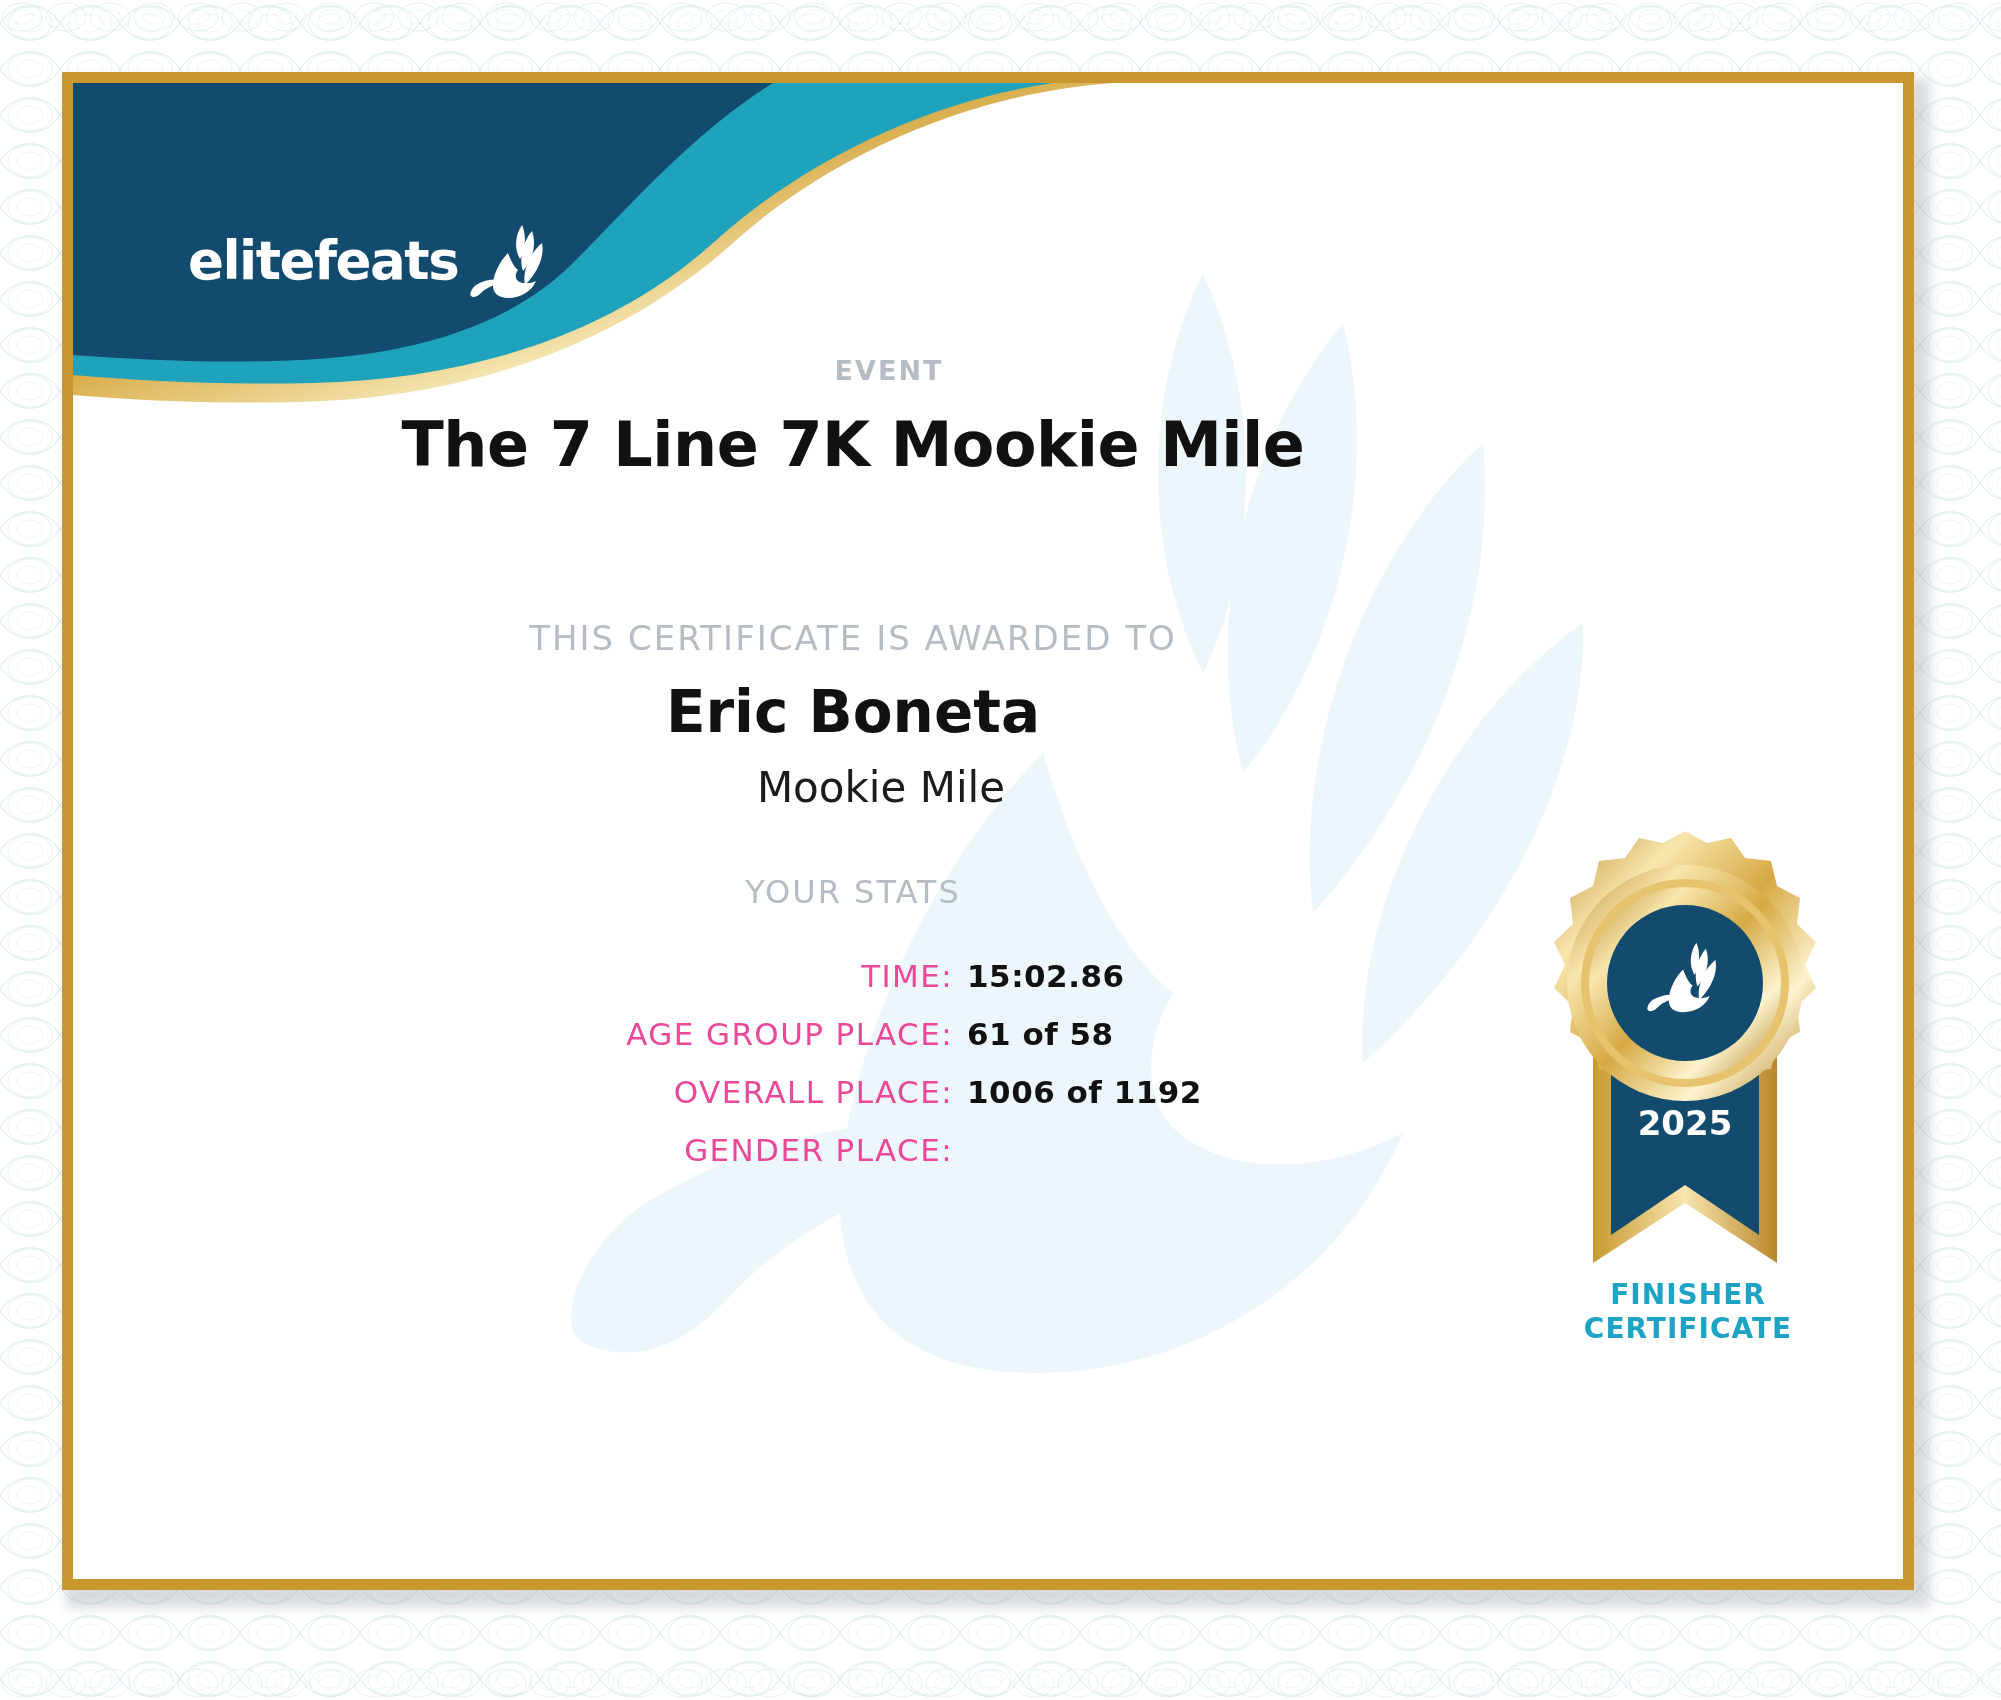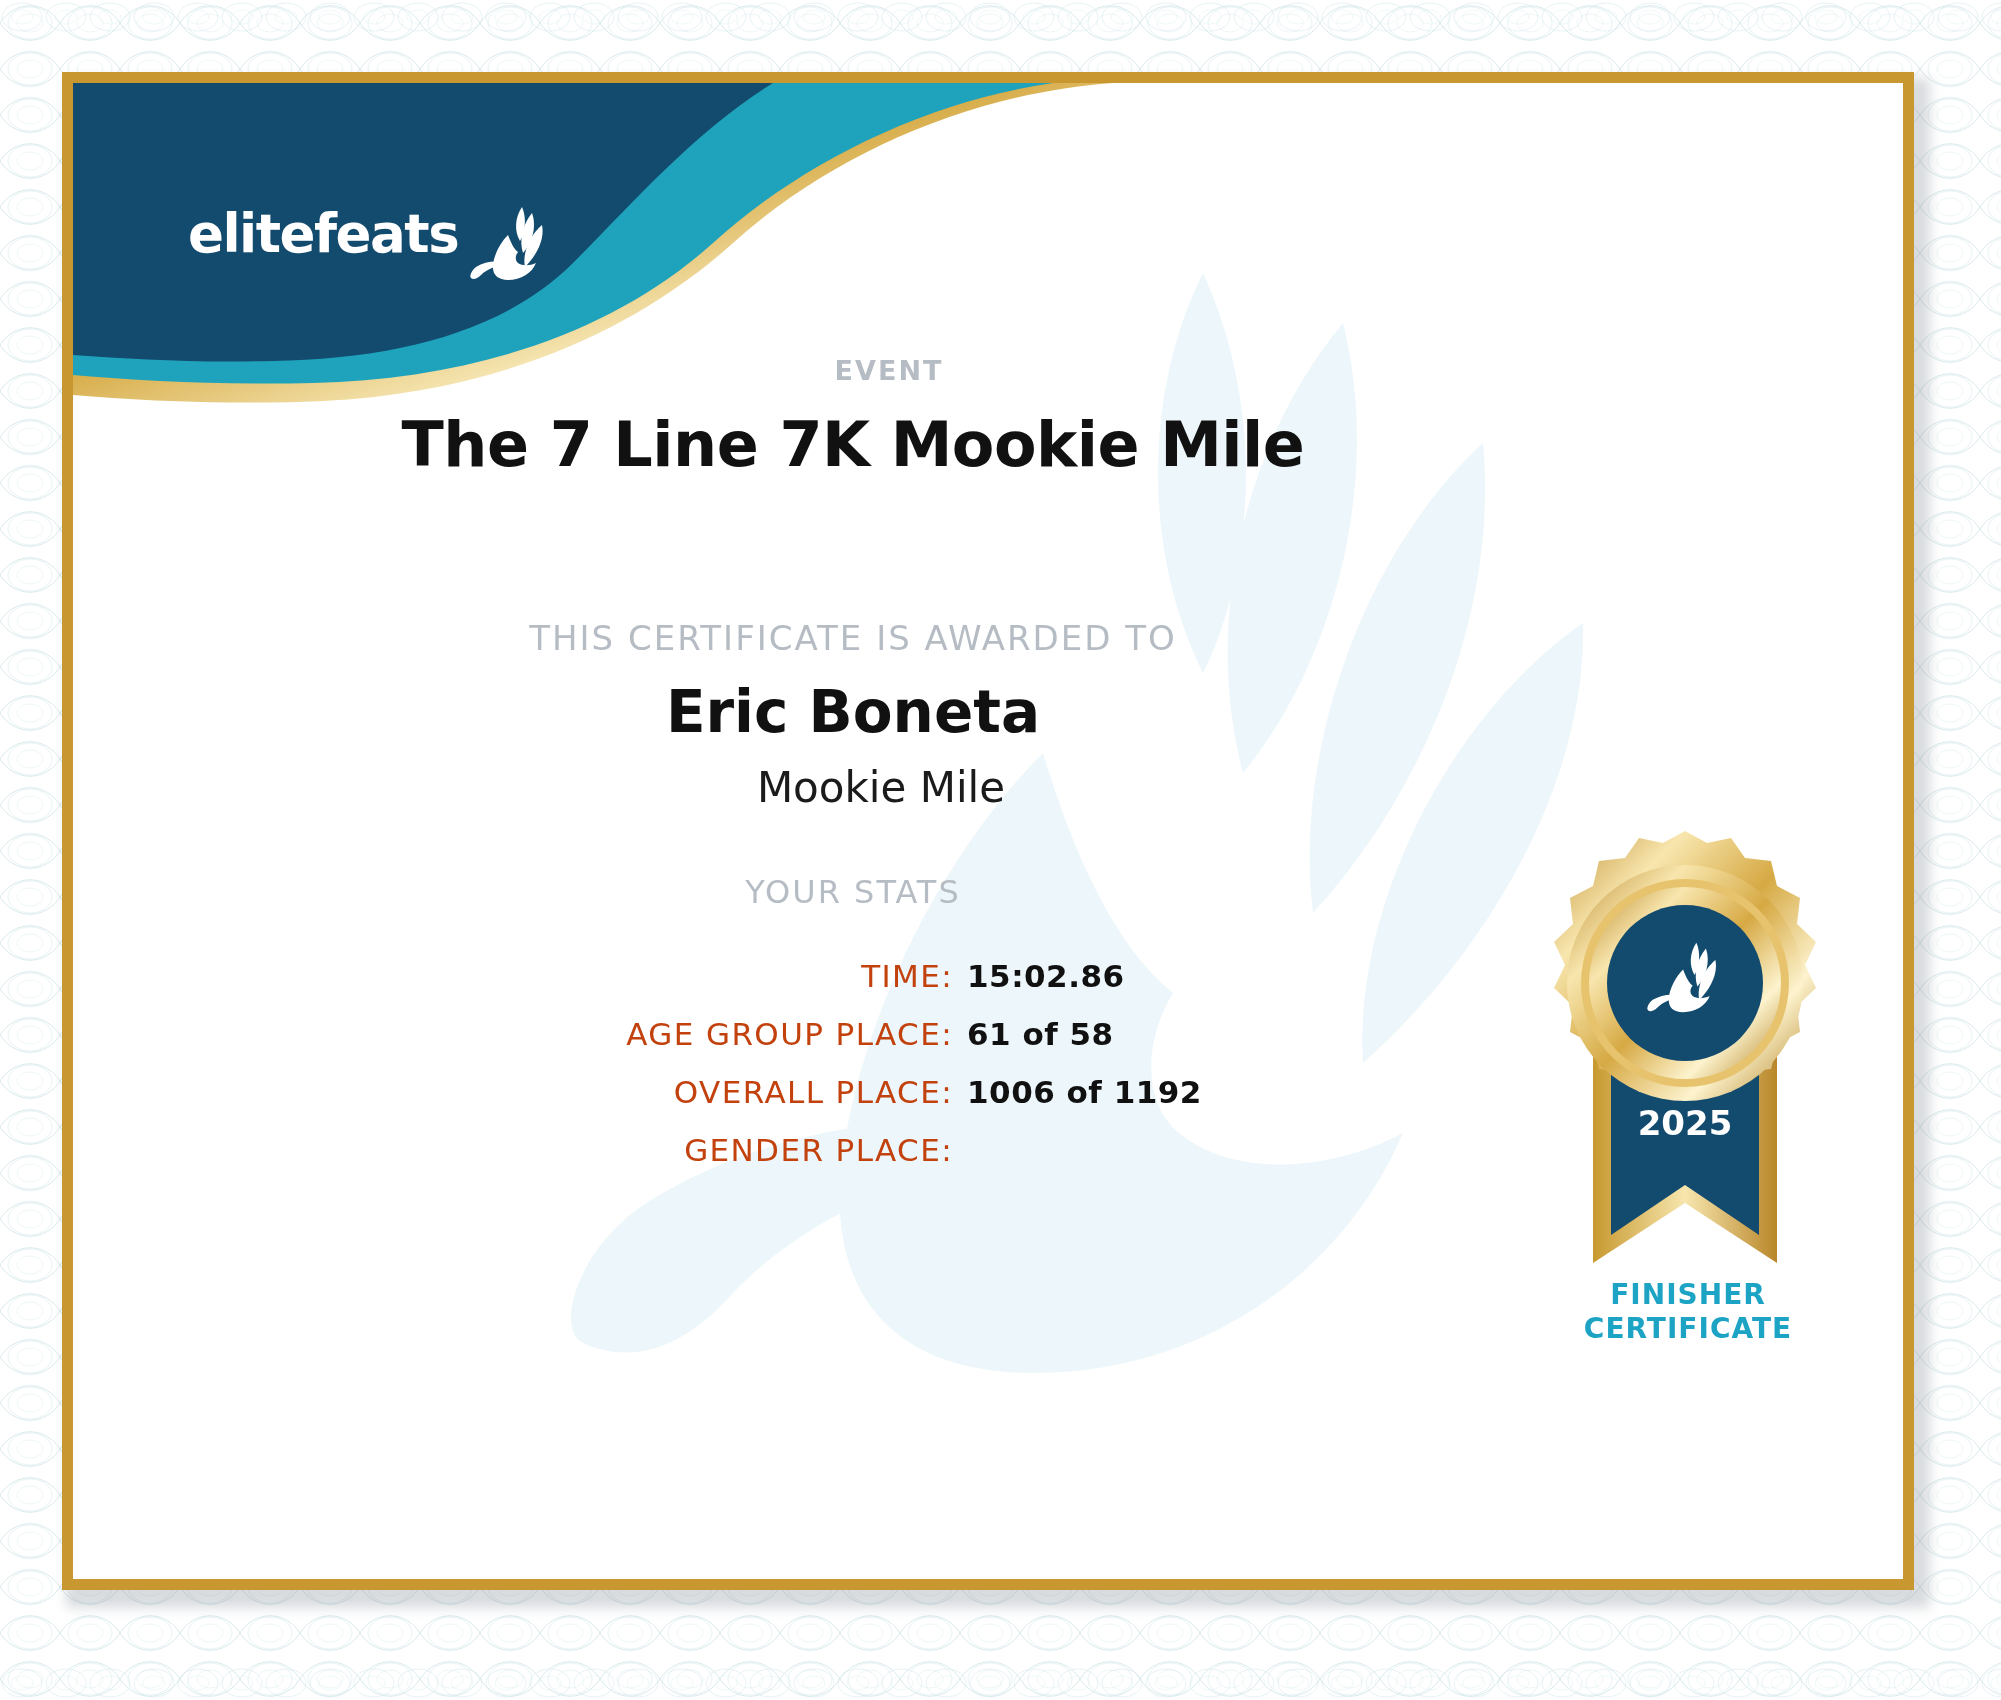--- a/index.html
+++ b/index.html
@@ -63,23 +63,23 @@
     left: 0;
     top: 0;
     width: 1040px;
     height: 400px;
     pointer-events: none;
   }
 
   .logo-wrap {
     position: absolute;
     left: 115px;
-    top: 120px;
+    top: 138px;
     display: flex;
-    align-items: flex-start;
+    align-items: center;
     gap: 12px;
   }
   .logo-text {
     color: #ffffff;
     font-size: 53px;
     font-weight: bold;
     letter-spacing: -1.5px;
     font-family: "DejaVu Sans", sans-serif;
   }
 
@@ -179,21 +179,21 @@
   }
   .stat-row {
     display: flex;
     align-items: baseline;
     margin-bottom: 22px;
   }
   .stat-key {
     width: 570px;
     text-align: right;
     font-size: 31px;
-    color: #c2410c;
+    color: #ec4899;
     font-family: "DejaVu Sans", sans-serif;
     letter-spacing: 1.4px;
     padding-right: 14px;
   }
   .stat-val {
     font-size: 31px;
     font-weight: bold;
     color: #111111;
     font-family: "DejaVu Sans", sans-serif;
     letter-spacing: 0.5px;

